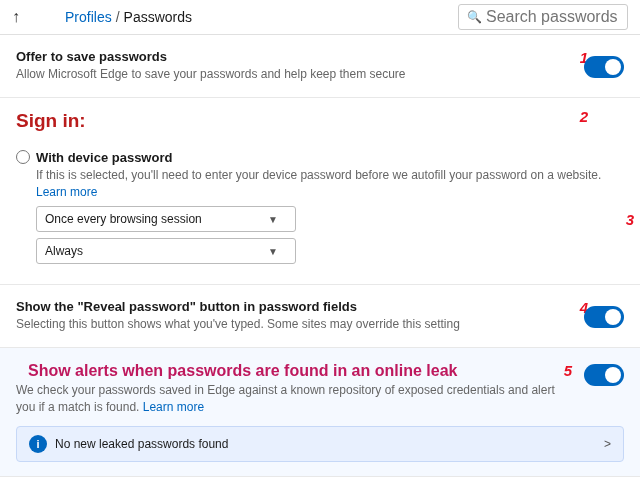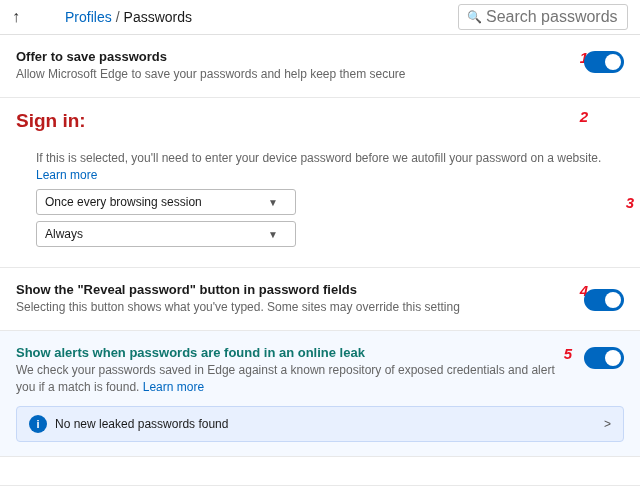--- a/index.html
+++ b/index.html
@@ -66,21 +66,21 @@
 
     
     .section {
       padding: 14px 16px;
       border-bottom: 1px solid #e8e8e8;
       position: relative;
     }
 
     .section-row {
       display: flex;
-      align-items: flex-start;
+      align-items: center;
       justify-content: space-between;
     }
     .section-text {
       flex: 1;
       margin-right: 16px;
     }
     .setting-title {
       font-size: 13px;
       font-weight: 600;
       color: #1a1a1a;
@@ -200,24 +200,25 @@
     }
 
     
     .leak-section {
       background: #f5f9ff;
       border-bottom: 1px solid #e8e8e8;
       padding: 14px 16px;
       position: relative;
     }
     .leak-title {
-      font-size: 13px;
+      font-size: 16px;
       font-weight: 600;
-      color: #0f766e;
+      color: #be185d;
       margin-bottom: 2px;
+      margin-left: 12px;
     }
     .leak-desc {
       font-size: 12px;
       color: #666;
       line-height: 1.4;
       margin-bottom: 10px;
     }
     .leak-info-row {
       display: flex;
       align-items: center;
@@ -302,20 +303,24 @@
 </div>
 
 <div class="signin-section">
   <div style="display:flex;align-items:center;margin-bottom:8px;position:relative;">
     <span class="signin-label">Sign in:</span>
     <span class="arrow-label" style="position:absolute;right:36px;top:-2px;">2</span>
   </div>
 
 
   <div class="radio-option">
+    <div class="radio-row">
+      <input type="radio" name="signin" style="">
+      <span class="radio-title">With device password</span>
+    </div>
     <div class="radio-desc">
       <span>If this is selected, you'll need to enter your device password before we autofill your password on a website.</span> <a href="#">Learn more</a>
     </div>
 
     <div class="dropdown-wrap" style="position:relative;margin-bottom:6px;">
       <select>
         <option>Once every browsing session</option>
         <option>Always</option>
         <option>Every time</option>
       </select>

